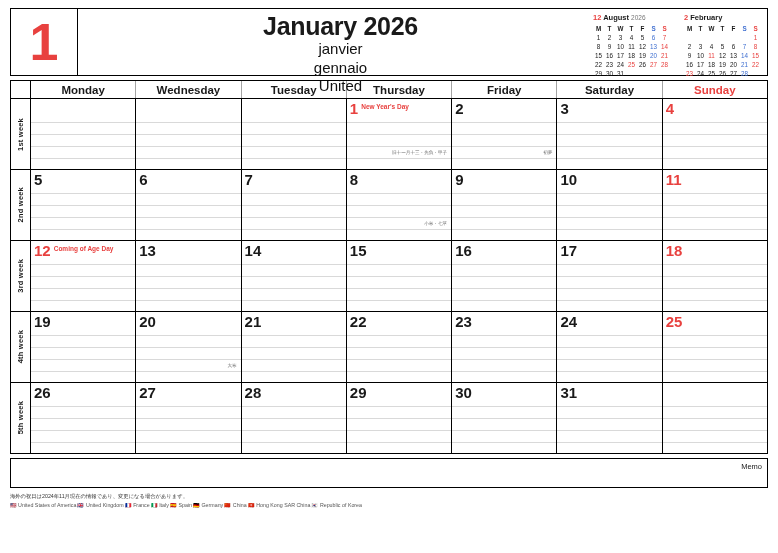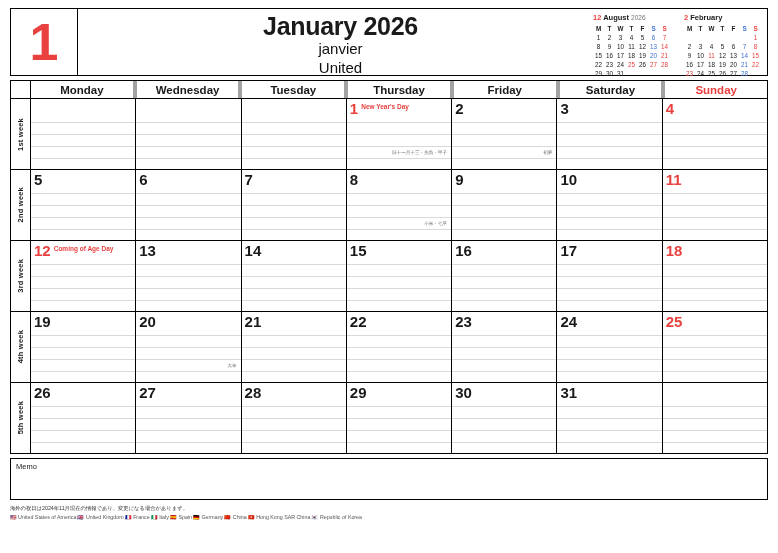--- a/index.html
+++ b/index.html
@@ -24,59 +24,60 @@
   .mini td{width:11px;text-align:center;padding:0;font-size:6.3px;line-height:1.42;font-family:"Liberation Sans",sans-serif;}
   .mini td.dow{font-weight:700;}
   .mini td.sun{color:#e8413f;}
   .mini td.sat{color:#3f6fd0;}
   .mini td.hol{color:#e8413f;}
 
   
   .cal{margin-top:4px;border:1px solid #000;box-sizing:border-box;}
   .dow-row{display:flex;border-bottom:1px solid #000;height:17px;}
   .wk-col{width:20px;flex:0 0 20px;border-right:1px solid #000;box-sizing:border-box;}
-  .dow-cell{flex:1;border-right:4px solid #a3a3a3;box-sizing:border-box;display:flex;align-items:center;justify-content:center;font-size:11.5px;font-weight:700;}
+  .dow-cell{flex:1;border-right:1px solid #a3a3a3;box-sizing:border-box;display:flex;align-items:center;justify-content:center;font-size:11.5px;font-weight:700;}
   .dow-cell:last-child{border-right:none;}
   .dow-cell.sun{color:#e8413f;}
 
   .week{display:flex;height:70px;border-bottom:1px solid #000;}
   .week:last-of-type{border-bottom:none;}
   .wk-label{width:20px;flex:0 0 20px;border-right:1px solid #000;box-sizing:border-box;display:flex;align-items:center;justify-content:center;}
   .wk-label span{writing-mode:vertical-rl;transform:rotate(180deg);font-size:7.5px;font-weight:700;letter-spacing:.2px;}
   .day{flex:1;border-right:1px solid #000;box-sizing:border-box;position:relative;padding:1px 3px;}
   .day:last-child{border-right:none;}
   .dnum{font-size:15px;font-weight:700;line-height:1.05;display:inline-block;}
   .dnum.red{color:#e8413f;}
   .evt{display:inline-block;font-size:6.5px;color:#e8413f;font-weight:700;vertical-align:top;margin-left:3px;margin-top:3px;}
   .lunar{position:absolute;font-size:4.6px;color:#6b6b6b;white-space:nowrap;}
   .rule{position:absolute;left:0;right:0;border-top:1px solid #d9d9d9;}
   .r1{top:23px;} .r2{top:35px;} .r3{top:47px;} .r4{top:59px;}
 
   
-  .memo{margin-top:4px;border:1px solid #000;height:42px;box-sizing:border-box;padding:3px 5px;}
+  .memo{margin-top:4px;border:1px solid #000;height:30px;box-sizing:border-box;padding:3px 5px;text-align:right;}
   .memo .lbl{font-size:7.5px;}
 
   
   .footer{margin-top:5px;font-size:5.3px;color:#333;line-height:1.5;}
   .footer .line2{margin-top:1px;}
   .footer .flag{color:#555;}
 </style>
 </head>
 <body>
 
 <div class="page">
 
   <div class="header">
     <div class="month-num">
       <span>1</span>
     </div>
     <div class="title-block">
       <h1>January 2026</h1>
       <div class="alt">
         <div>janvier</div>
+        <div>gennaio</div>
         <div>United</div>
       </div>
     </div>
     <div class="minis">
       <div class="mini">
         <div class="mhead">
           <span class="mnum">12</span>
           <span>August</span>
           <span class="myr">2026</span>
         </div>

